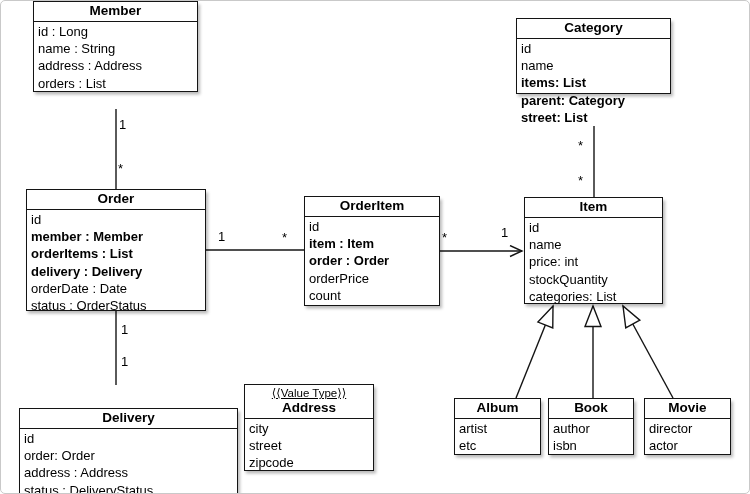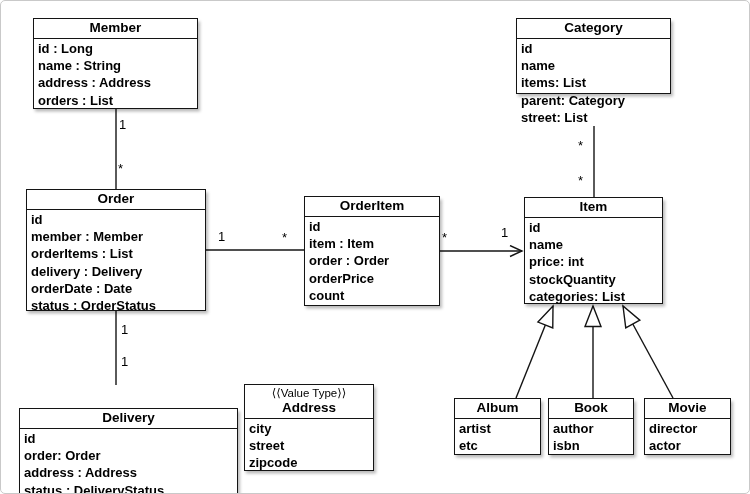--- a/index.html
+++ b/index.html
@@ -11,24 +11,24 @@
   .wires{position:absolute;left:0;top:0;width:750px;height:494px;}
   .uml-box{
     position:absolute;background:#fff;border:1.4px solid #141414;
     box-shadow:2px 2.5px 3px rgba(0,0,0,0.28);box-sizing:border-box;
   }
   .uml-title{
     height:19px;line-height:18px;text-align:center;font-weight:700;
     font-size:13.5px;border-bottom:1.4px solid #141414;
   }
   .uml-hdr{border-bottom:1.4px solid #141414;padding:1px 0 2px 0;}
-  .uml-stereo{display:block;text-align:center;font-size:11.5px;line-height:14px;}
+  .uml-stereo{display:block;text-align:center;font-size:11.5px;line-height:14px;text-decoration:underline;}
   .uml-hdr .uml-title2{display:block;text-align:center;font-weight:700;font-size:13.5px;line-height:16px;}
   .uml-attrs{padding:1px 3px 0 4px;}
-  .a{font-size:13px;line-height:17.2px;white-space:nowrap;font-weight:bold;}
+  .a{font-size:13px;line-height:17.2px;white-space:nowrap;}
   .b{font-weight:700;}
   .mult{position:absolute;font-size:13px;line-height:13px;}
 </style>
 </head>
 <body>
 
 <div class="frame">
 
   <svg class="wires" viewBox="0 0 750 494" xmlns="http://www.w3.org/2000/svg">
     <defs>
@@ -54,21 +54,21 @@
   <span class="mult" style="left:117px;top:161px">*</span>
   <span class="mult" style="left:217px;top:229px">1</span>
   <span class="mult" style="left:281px;top:230px">*</span>
   <span class="mult" style="left:441px;top:230px">*</span>
   <span class="mult" style="left:500px;top:225px">1</span>
   <span class="mult" style="left:577px;top:138px">*</span>
   <span class="mult" style="left:577px;top:173px">*</span>
   <span class="mult" style="left:120px;top:322px">1</span>
   <span class="mult" style="left:120px;top:354px">1</span>
 
-  <div class="uml-box" style="left:32px;top:17px;width:165px;height:91px">
+  <div class="uml-box" style="left:32px;top:0;width:165px;height:91px">
     <div class="uml-title">Member</div>
     <div class="uml-attrs">
       <div class="a">id : Long</div>
       <div class="a">name : String</div>
       <div class="a">address : Address</div>
       <div class="a">orders : List</div>
     </div>
   </div>
 
   <div class="uml-box" style="left:25px;top:188px;width:180px;height:122px">

